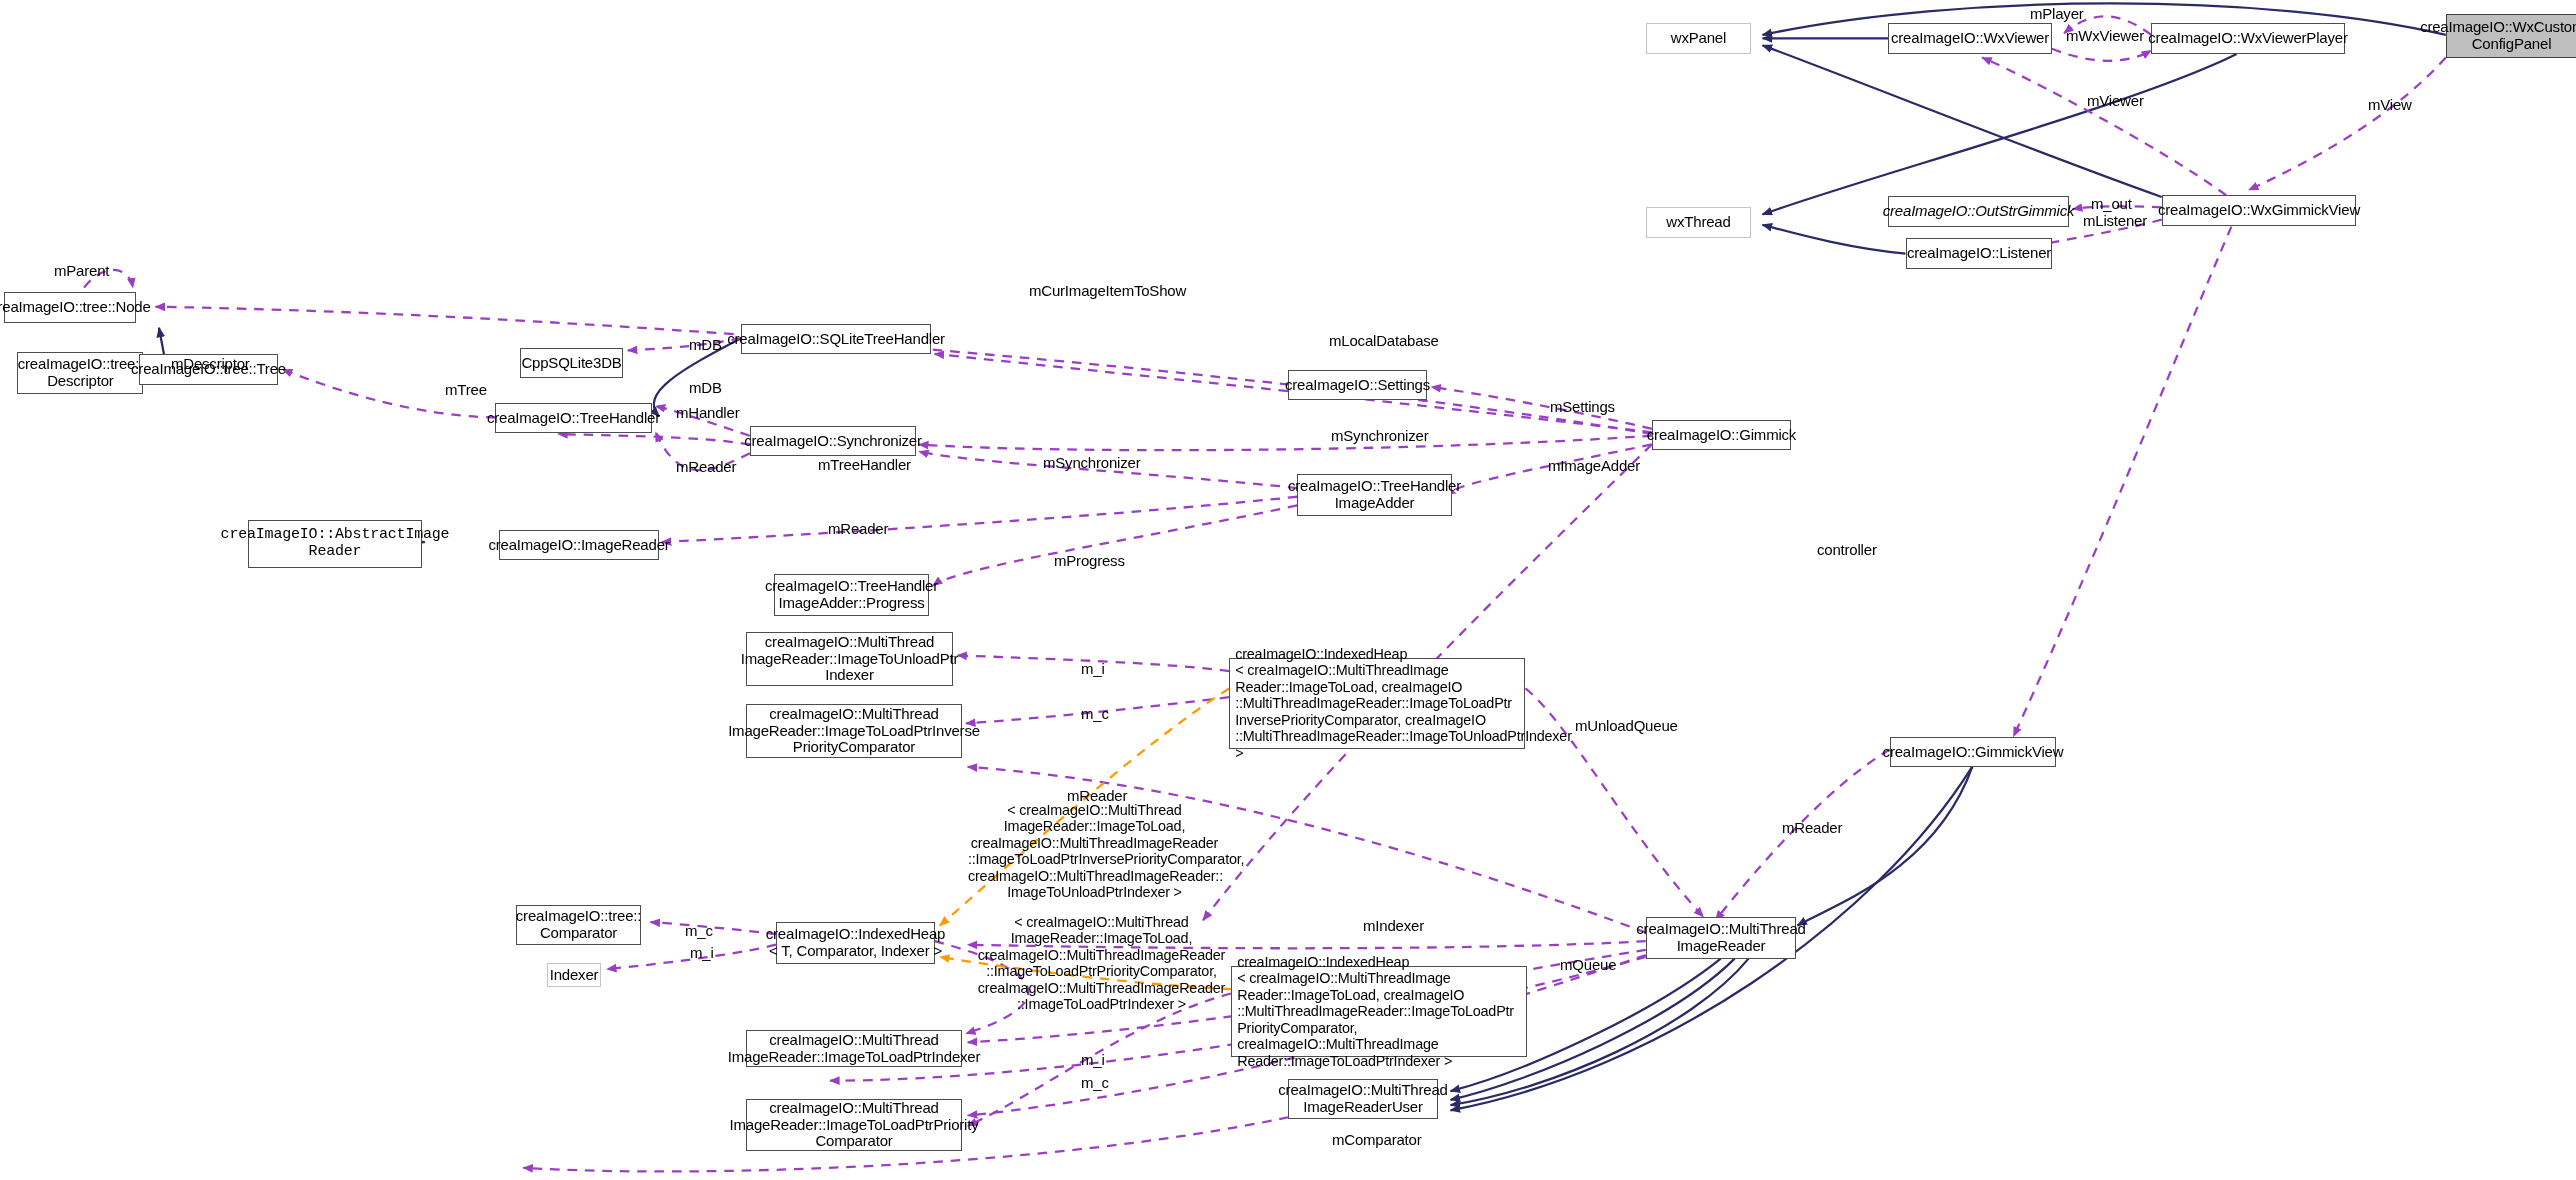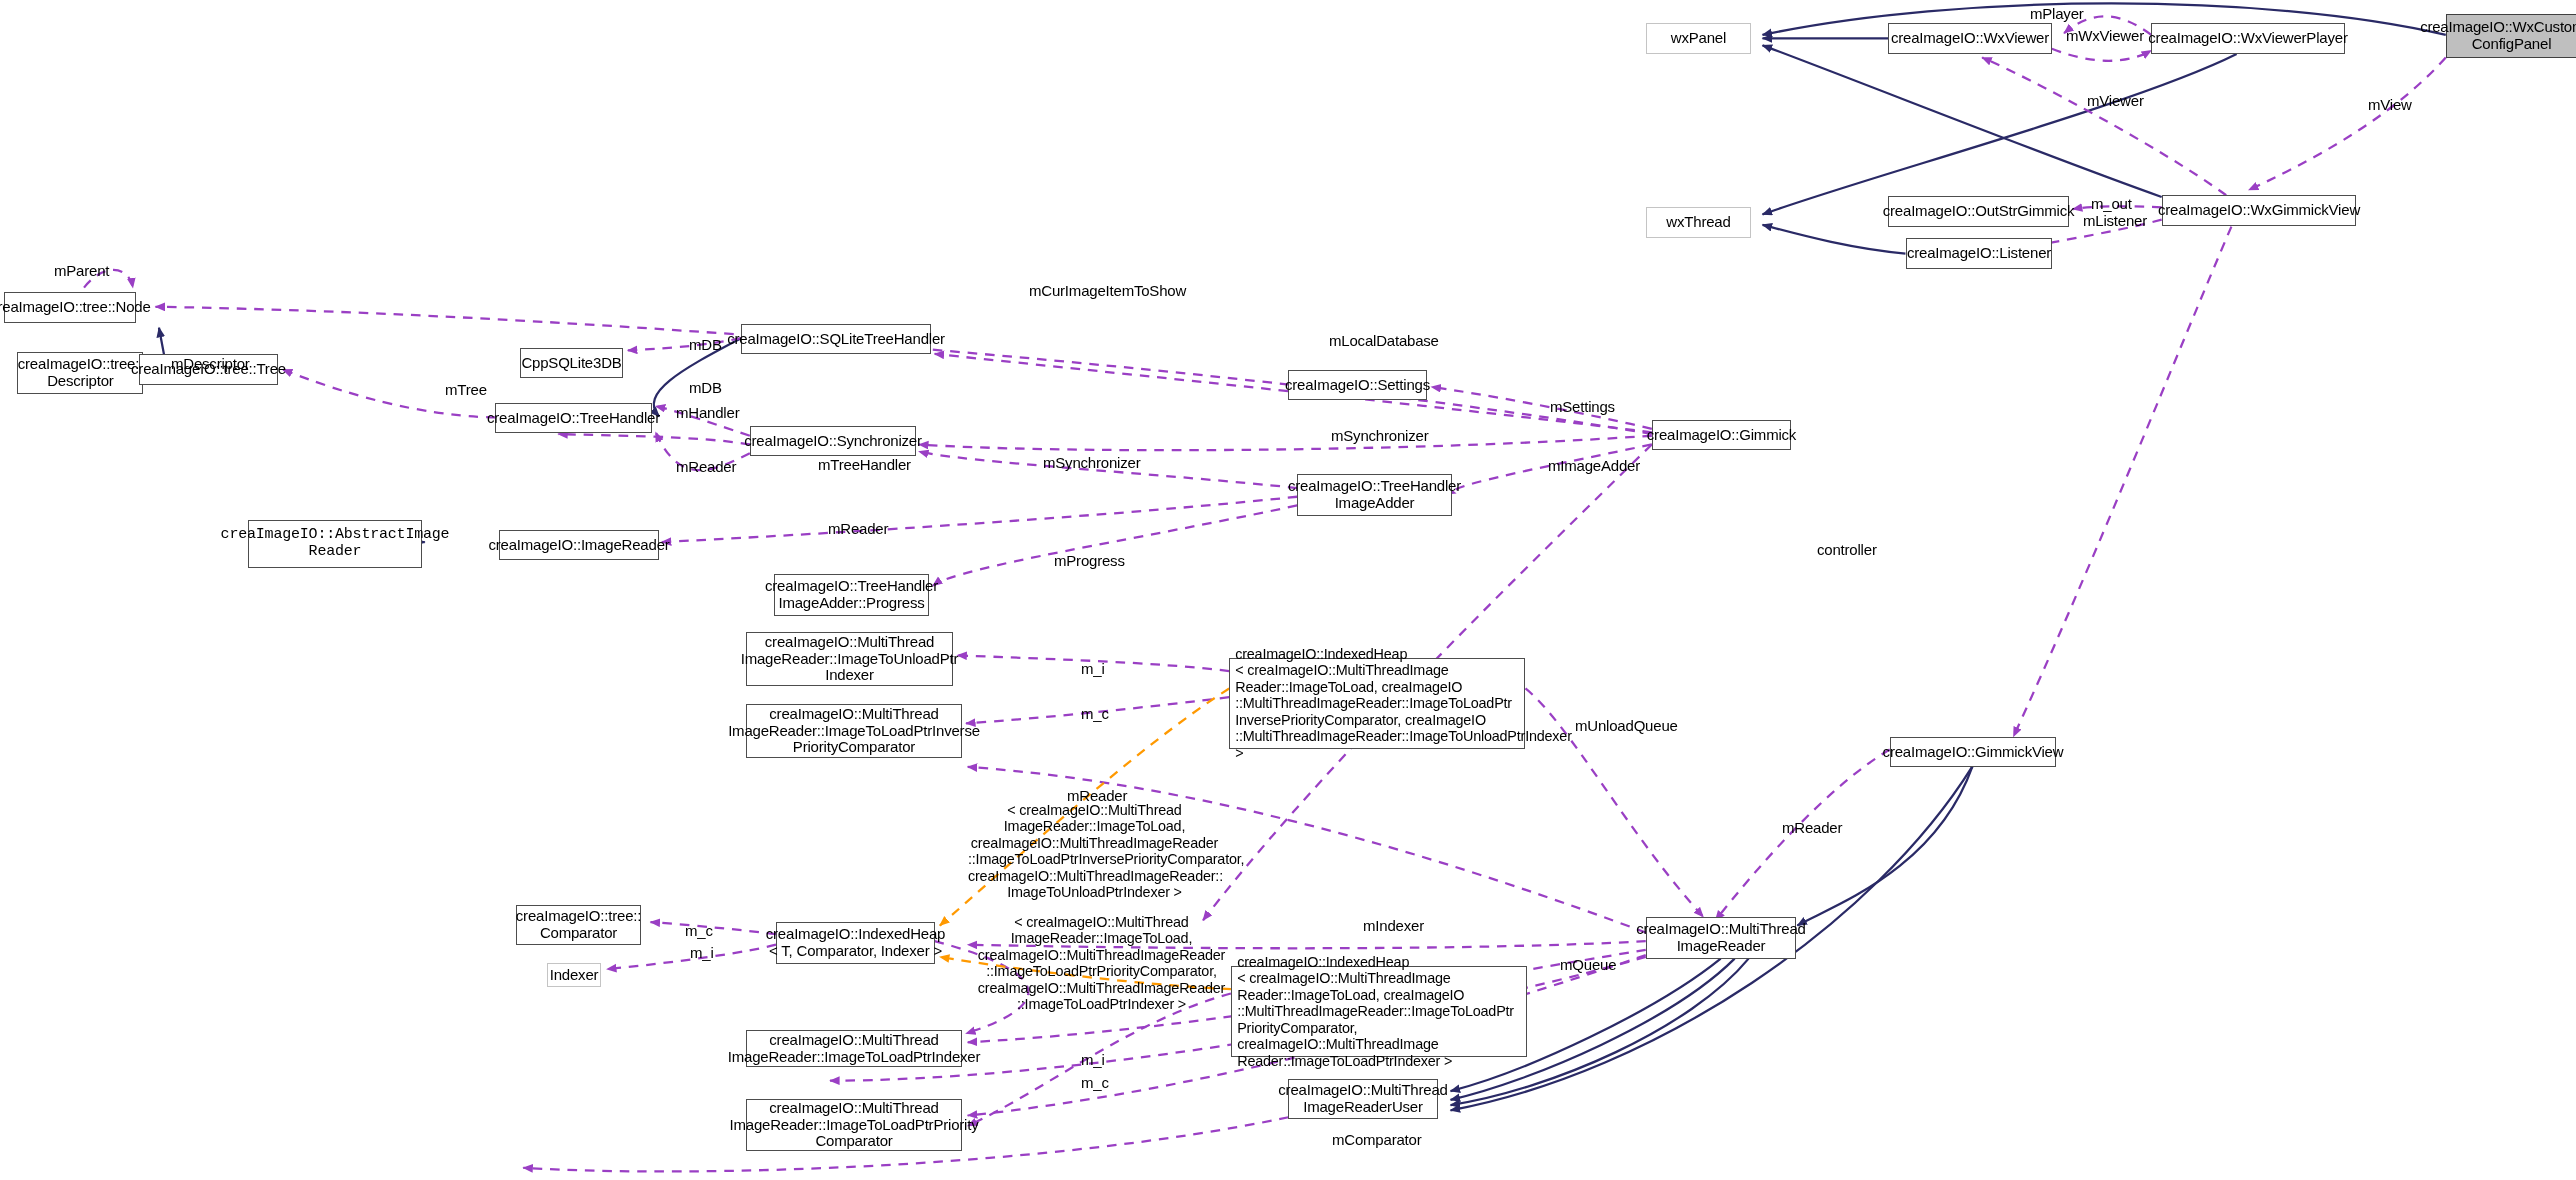--- a/index.html
+++ b/index.html
@@ -110,21 +110,21 @@
         <span style="white-space: pre-line;">creaImageIO::WxViewerPlayer</span>
       </div>
       <div class="node highlight" style="left: 2446px; top: 14px; width: 131px; height: 44px;">
         <span style="white-space: pre-line;">creaImageIO::WxCustomize
 ConfigPanel</span>
       </div>
       <div class="node thin" style="left: 1646px; top: 207px; width: 105px; height: 31px;">
         <span style="white-space: pre-line;">wxThread</span>
       </div>
       <div class="node" style="left: 1888px; top: 196px; width: 181px; height: 31px;">
-        <span style="white-space: pre-line;">creaImageIO::OutStrGimmick</span>
+        <span style="white-space: pre-line; font-style: italic;">creaImageIO::OutStrGimmick</span>
       </div>
       <div class="node" style="left: 1906px; top: 238px; width: 146px; height: 31px;">
         <span style="white-space: pre-line;">creaImageIO::Listener</span>
       </div>
       <div class="node" style="left: 2162px; top: 195px; width: 194px; height: 31px;">
         <span style="white-space: pre-line;">creaImageIO::WxGimmickView</span>
       </div>
       <div class="node" style="left: 4.4px; top: 292px; width: 132px; height: 31px;">
         <span style="white-space: pre-line;">creaImageIO::tree::Node</span>
       </div>

